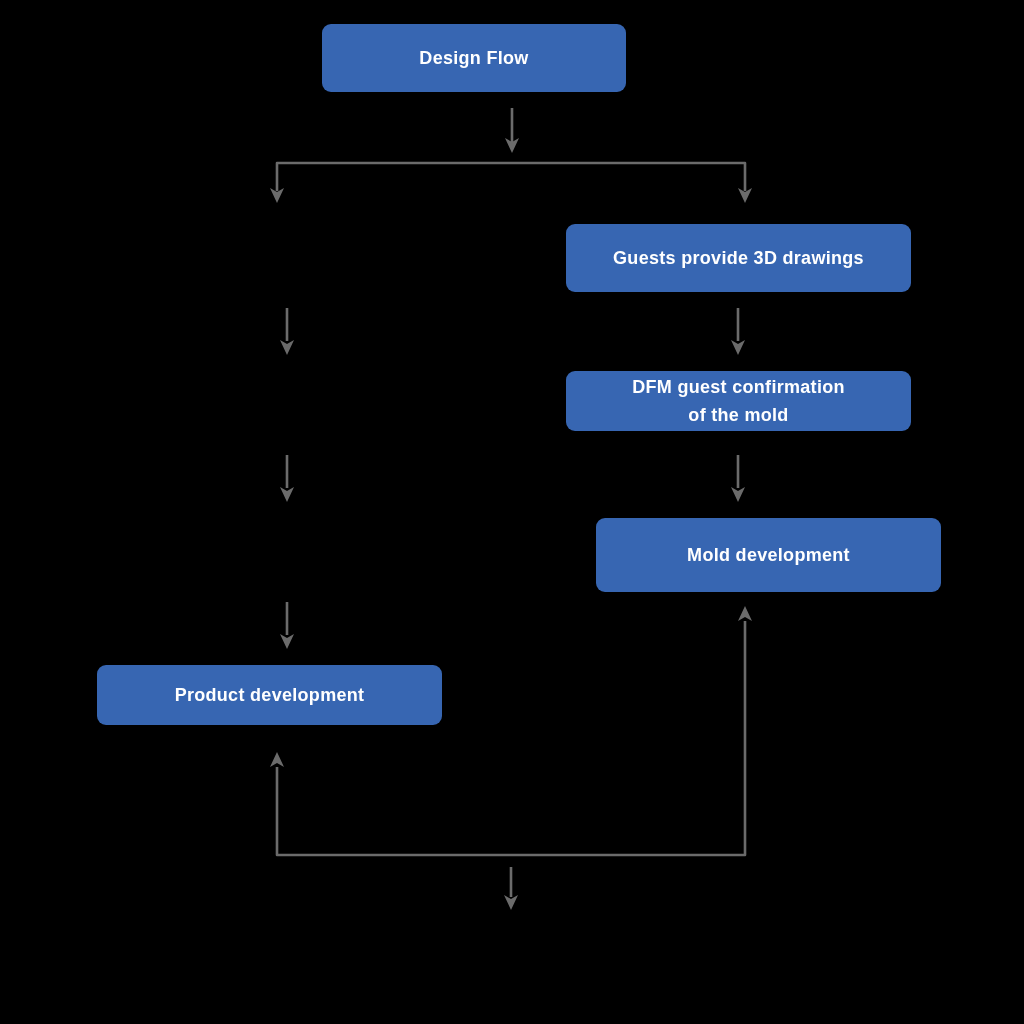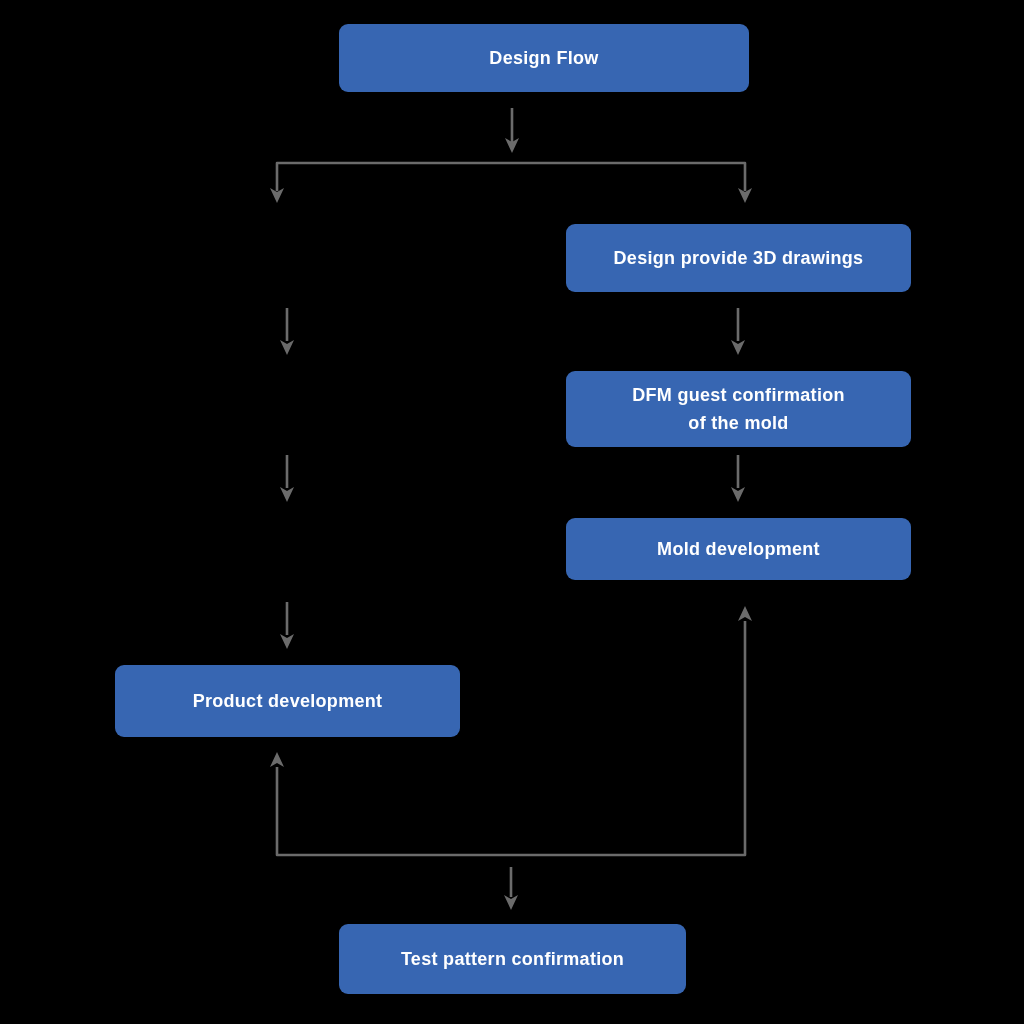--- a/index.html
+++ b/index.html
@@ -97,29 +97,28 @@
       <polygon class="hd" points="277,752 270,767 277,763 284,767"></polygon>
       <polygon class="hd" points="745,606 738,621 745,617 752,621"></polygon>
     </g>
 
     <g>
       <path class="ln" d="M511,867 V897"></path>
       <polygon class="hd" points="511,910 504,895 511,899 518,895"></polygon>
     </g>
   </svg>
 
-  <div class="node" style="left:339px; top:24px;  width:410px; height:68px;">Design Flow</div>
+  <div class="node" style="left:322px; top:24px;  width:304px; height:68px;">Design Flow</div>
 
 
-  <div class="node" style="left:566px; top:224px; width:345px; height:68px;">Design provide 3D drawings</div>
+  <div class="node" style="left:566px; top:224px; width:345px; height:68px;">Guests provide 3D drawings</div>
 
 
-  <div class="node" style="left:566px; top:371px; width:345px; height:76px;">DFM guest confirmation
+  <div class="node" style="left:566px; top:371px; width:345px; height:60px;">DFM guest confirmation
 of the mold</div>
 
 
-  <div class="node" style="left:566px; top:518px; width:345px; height:62px;">Mold development</div>
+  <div class="node" style="left:596px; top:518px; width:345px; height:74px;">Mold development</div>
 
-  <div class="node" style="left:115px; top:665px; width:345px; height:72px;">Product development</div>
+  <div class="node" style="left:97px; top:665px; width:345px; height:60px;">Product development</div>
 
-  <div class="node" style="left:339px; top:924px; width:347px; height:70px;">Test pattern confirmation</div>
 
 </div>
 
 </body></html>

